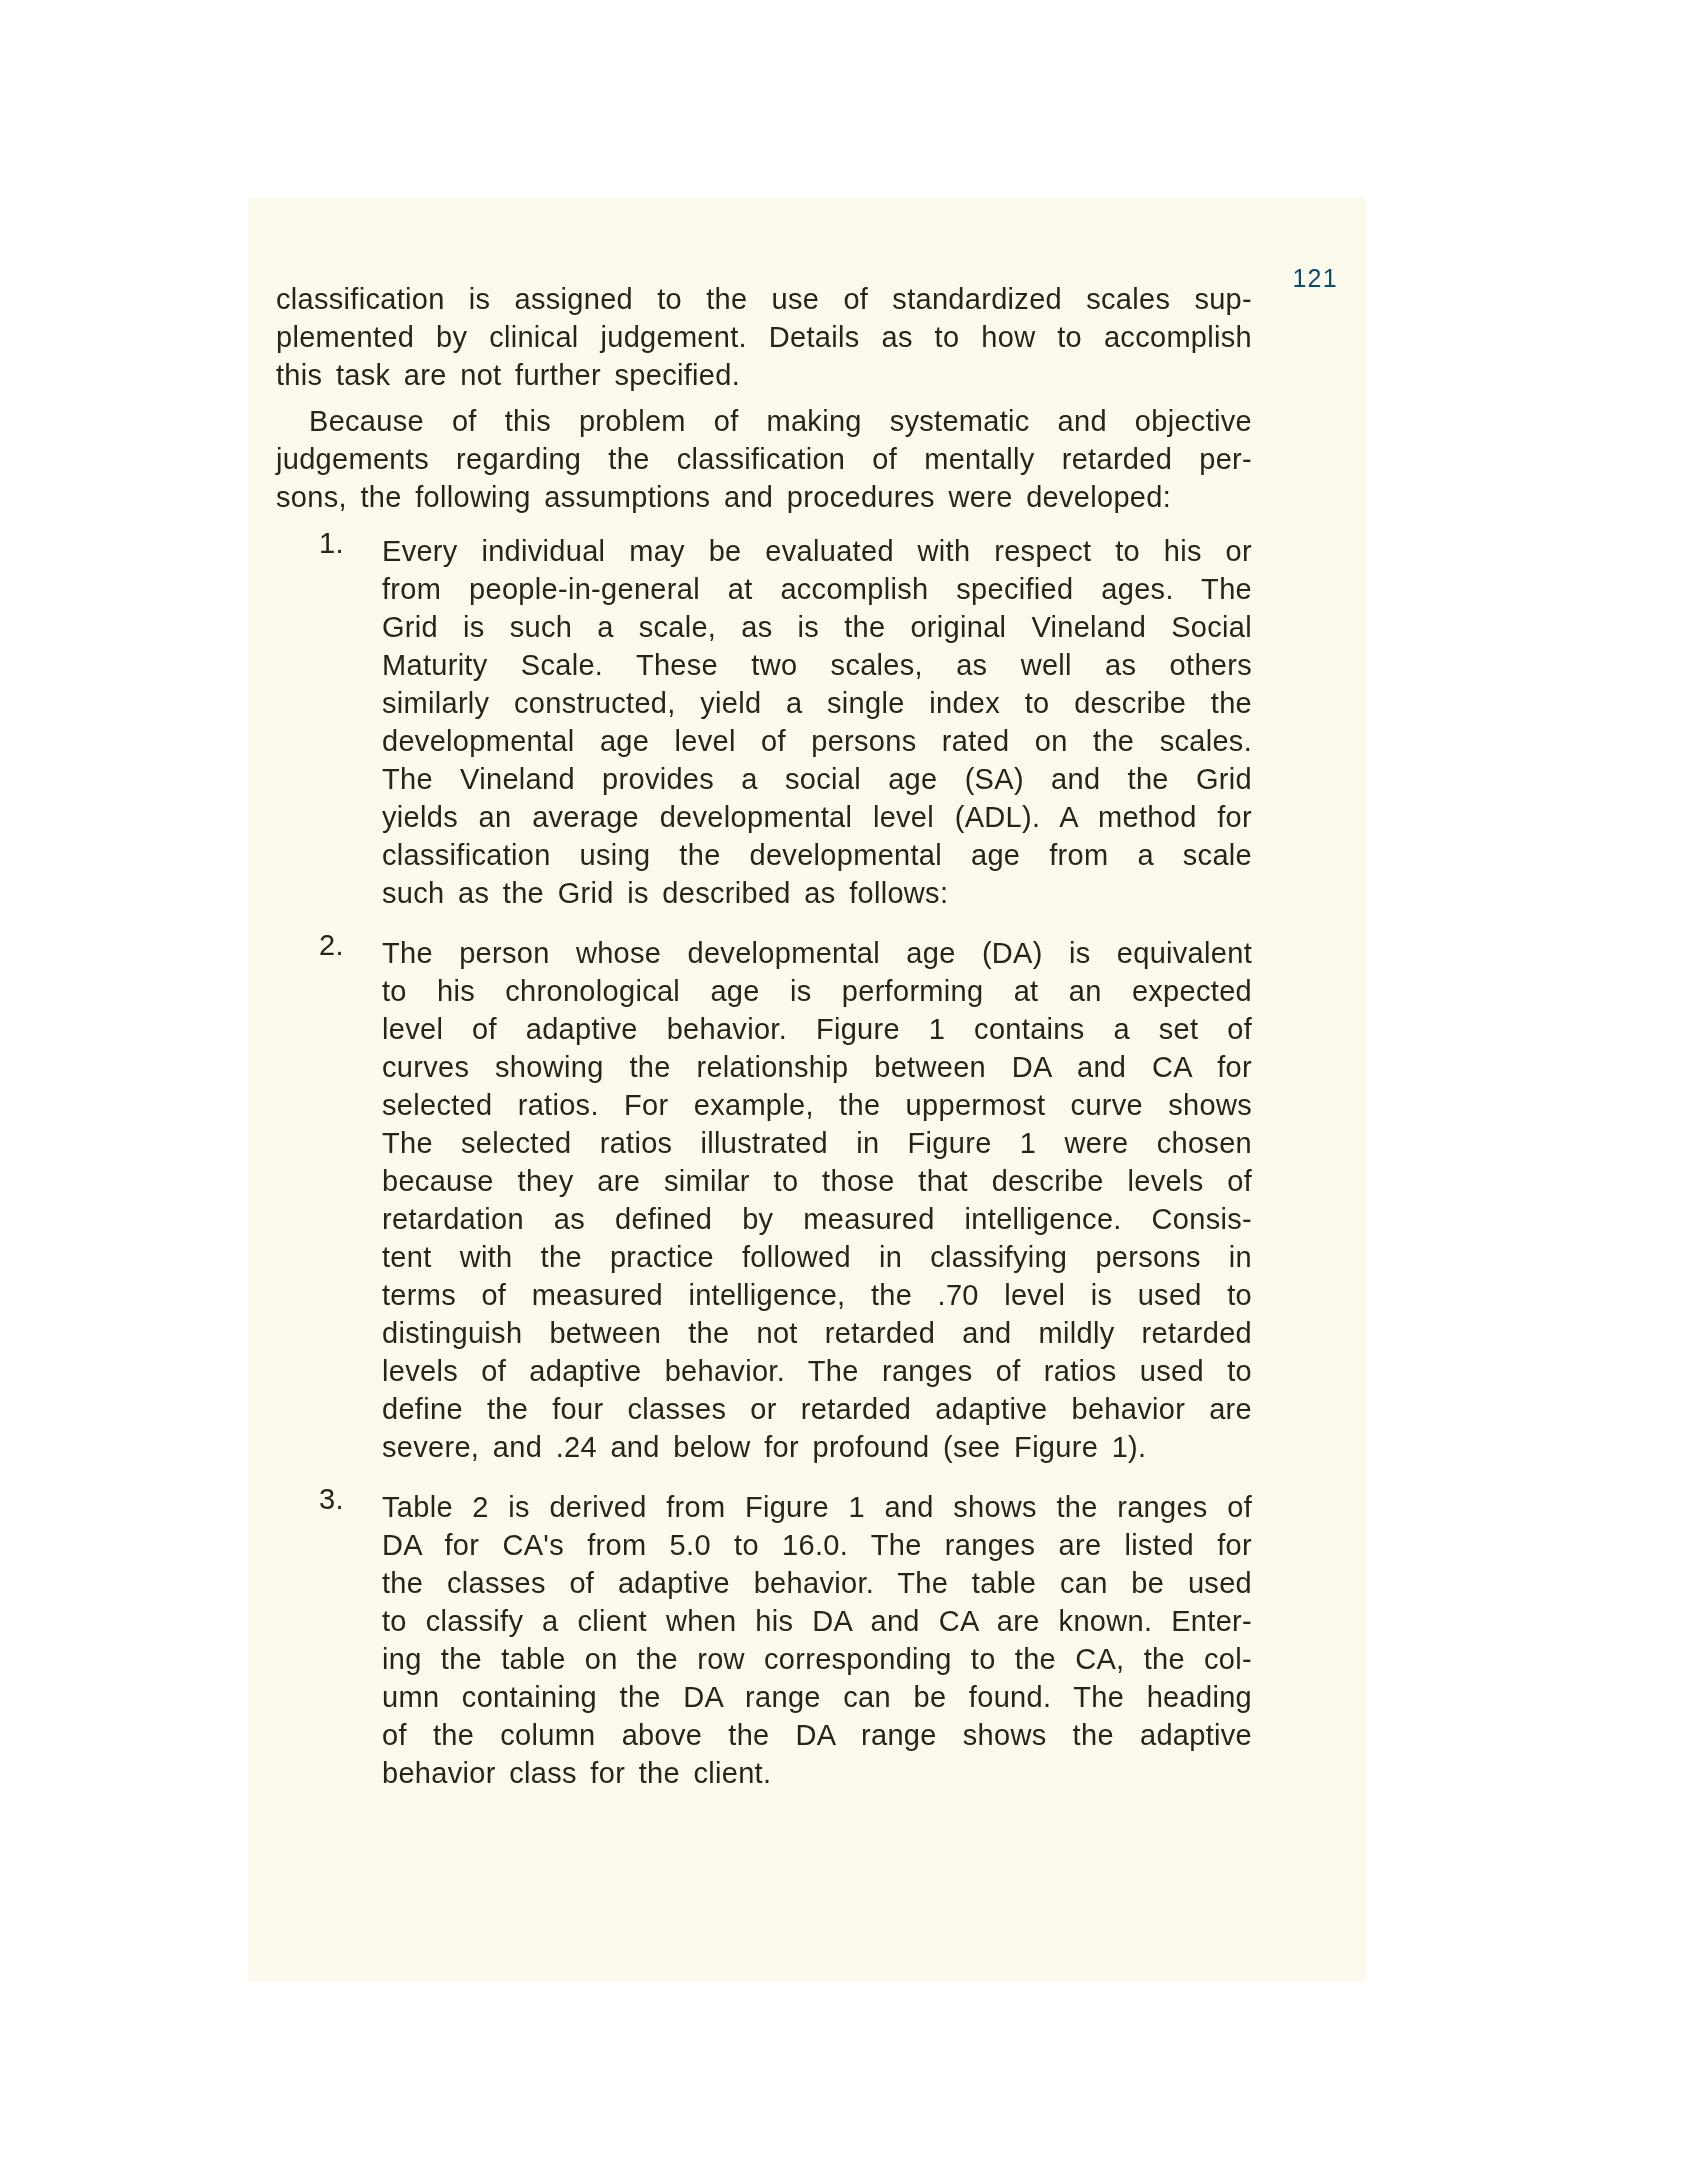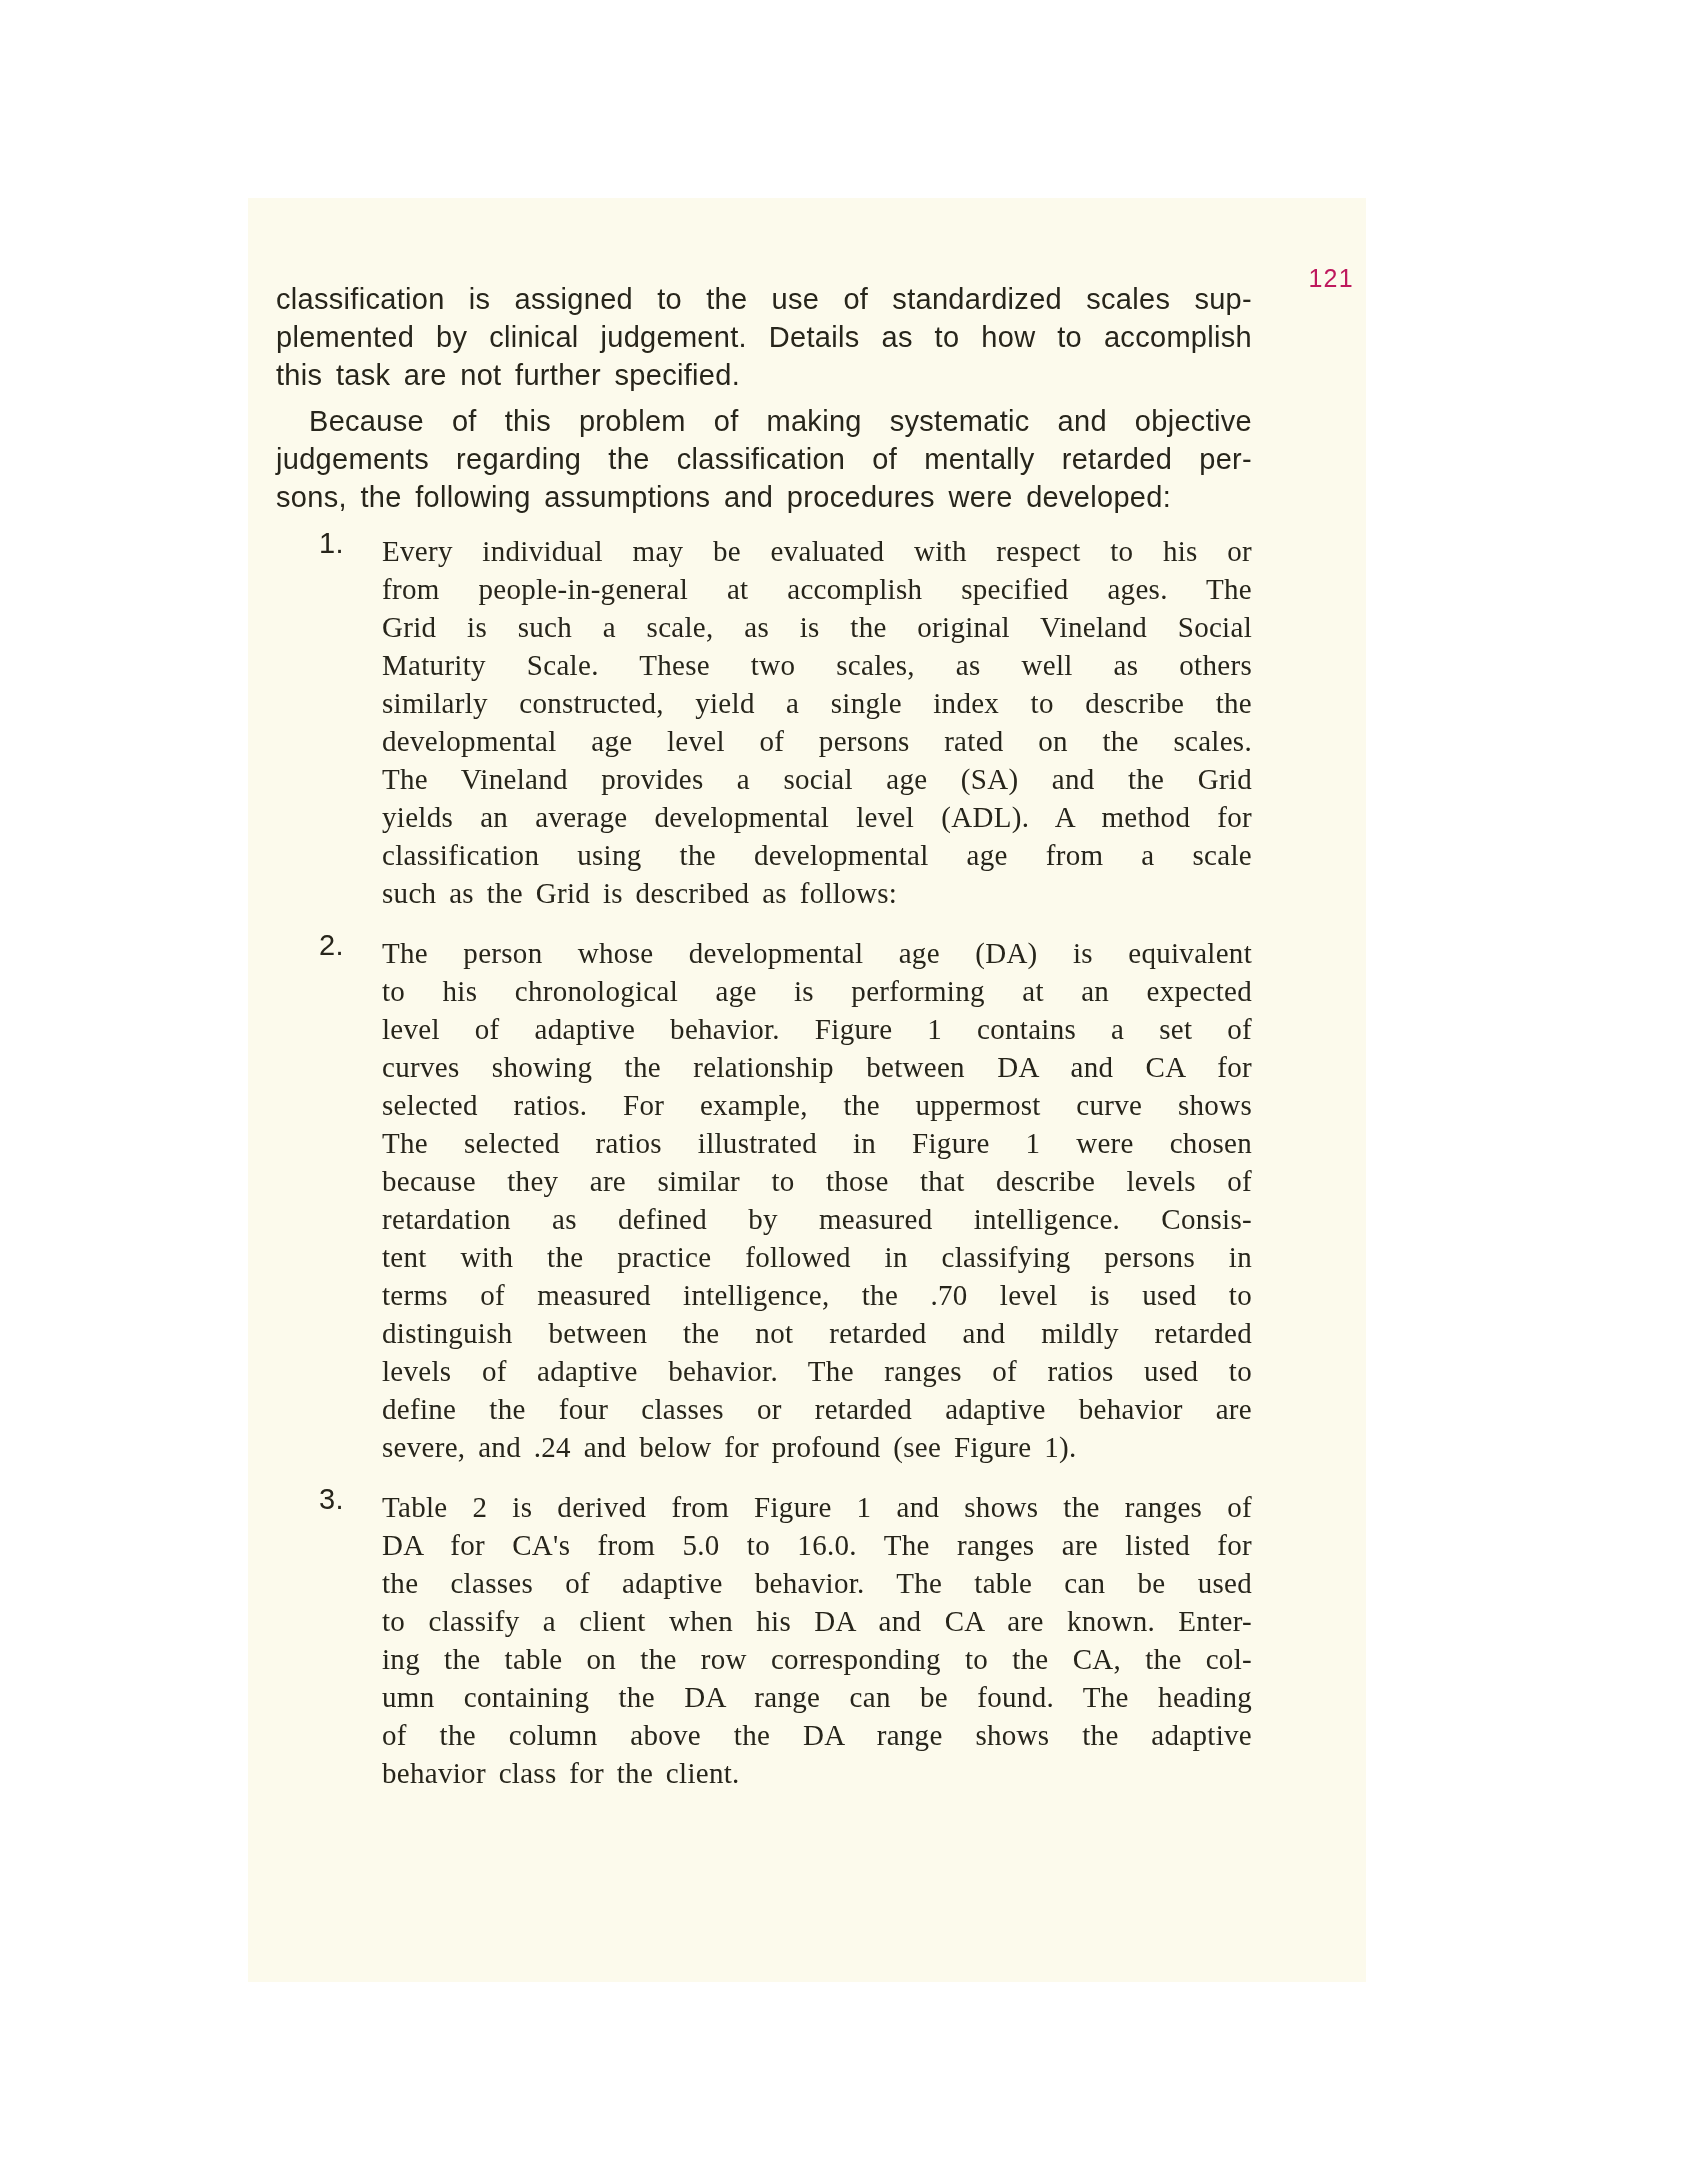--- a/index.html
+++ b/index.html
@@ -20,24 +20,24 @@
     left: 248px;
     top: 198px;
     width: 1118px;
     height: 1784px;
     background: #fcfaec;
     color: #27251b;
   }
   .page-number {
     position: absolute;
     top: 66px;
-    right: 12px;
+    right: 28px;
     font-size: 25px;
     letter-spacing: 1.3px;
-    color: #be185d;
+    color: #0c4a6e;
   }
   .content {
     position: absolute;
     left: 20px;
     top: 74px;
     width: 992px;
     font-size: 29px;
     line-height: 38px;
     letter-spacing: 0.3px;
   }
@@ -60,21 +60,20 @@
   }
   .num {
     flex: none;
     width: 106px;
     padding-left: 51px;
     box-sizing: border-box;
   }
   .itext {
     flex: 1;
     min-width: 0;
-    font-family: Liberation Serif, serif;
   }
 </style>
 </head>
 <body>
 
 <div class="canvas">
   <div class="page">
 
     <div class="page-number">121</div>
 

